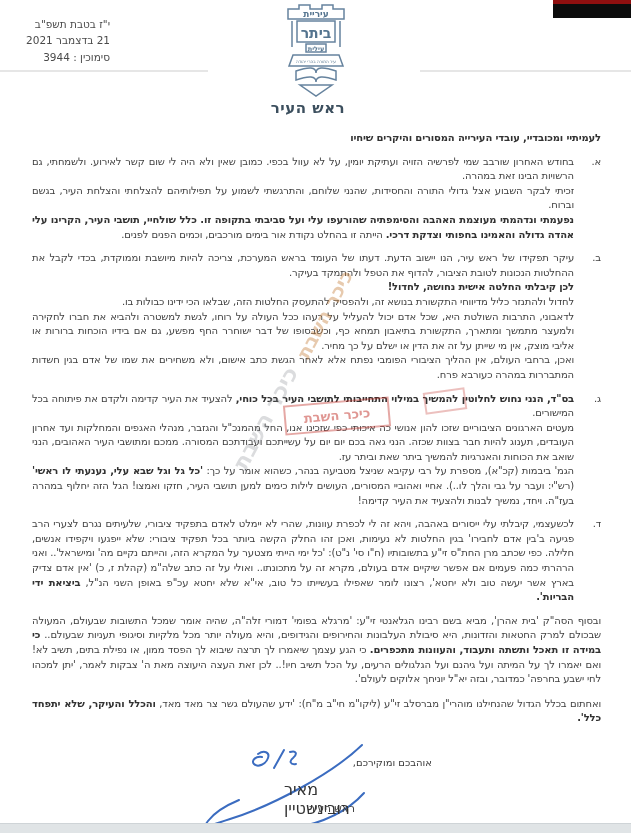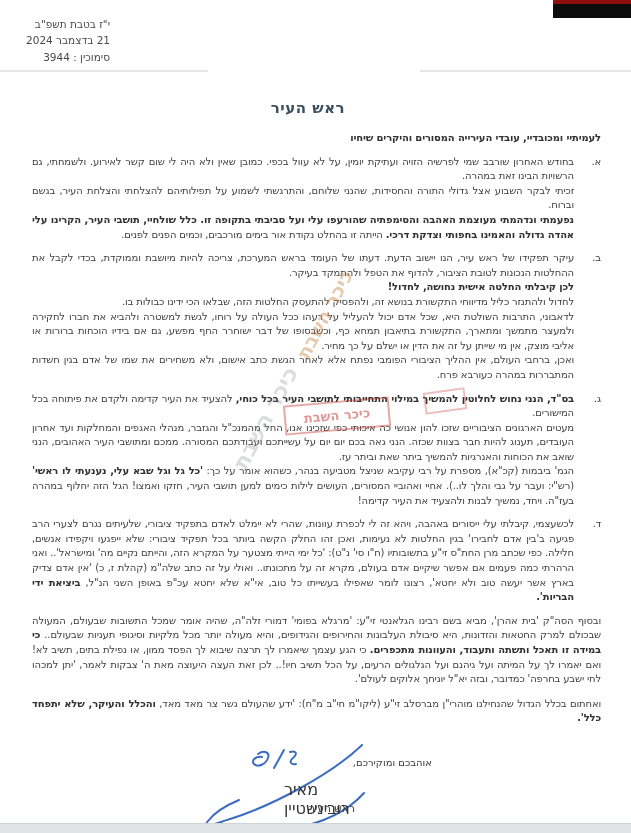--- a/index.html
+++ b/index.html
@@ -64,24 +64,43 @@
 
   <div class="player-artifact">
     <div class="bar"></div>
   </div>
 
   <div class="scanline l"></div>
   <div class="scanline r"></div>
 
   <div class="dateblock">
     <div>י"ז בטבת תשפ"ב</div>
-    <div>21 בדצמבר 2024</div>
+    <div>21 בדצמבר 2021</div>
     <div>סימוכין : 3944</div>
   </div>
 
+  <div class="emblem">
+    <svg viewBox="0 0 66 94" width="66" height="94">
+      <g fill="none" stroke="#66839e" stroke-width="1.5">
+        <path d="M5,16 L5,6 L16,6 L16,2 L27,2 L27,6 L39,6 L39,2 L50,2 L50,6 L61,6 L61,16 Z"></path>
+        <rect x="14" y="18" width="38" height="21"></rect>
+        <path d="M9,18 L9,44 M57,18 L57,44"></path>
+        <rect x="23" y="41" width="20" height="8"></rect>
+        <path d="M10,52 L56,52 L60,63 L6,63 Z"></path>
+        <path d="M13,68 Q33,61 33,70 Q33,61 53,68 L53,77 Q33,70 33,79 Q33,70 13,77 Z"></path>
+        <path d="M17,82 L49,82 L33,93 Z"></path>
+      </g>
+      <g fill="#54748f" text-anchor="middle" font-family="DejaVu Sans, sans-serif">
+        <text x="33" y="14" font-size="9" font-weight="bold">עיריית</text>
+        <text x="33" y="35" font-size="14" font-weight="bold">ביתר</text>
+        <text x="33" y="47.5" font-size="6.5" font-weight="bold">עילית</text>
+        <text x="33" y="60" font-size="4.2">עיר התורה בהרי יהודה</text>
+      </g>
+    </svg>
+  </div>
 
   <div class="mayor-title">ראש העיר</div>
 
   <div class="body">
     <div class="salutation">לעמיתיי ומכובדיי, עובדי העירייה המסורים והיקרים שיחיו</div>
     <div id="letter-sections">
         <div class="section">
           <div class="sec-marker">א.</div>
           <div class="sec-content">
             <div class="para"><span>בחודש האחרון שורבב שמי לפרשיה הזויה ועתיקת יומין, על לא עוול בכפי. כמובן שאין ולא היה לי שום קשר לאירוע. ולשמחתי, גם הרשויות הבינו זאת במהרה.</span></div>

